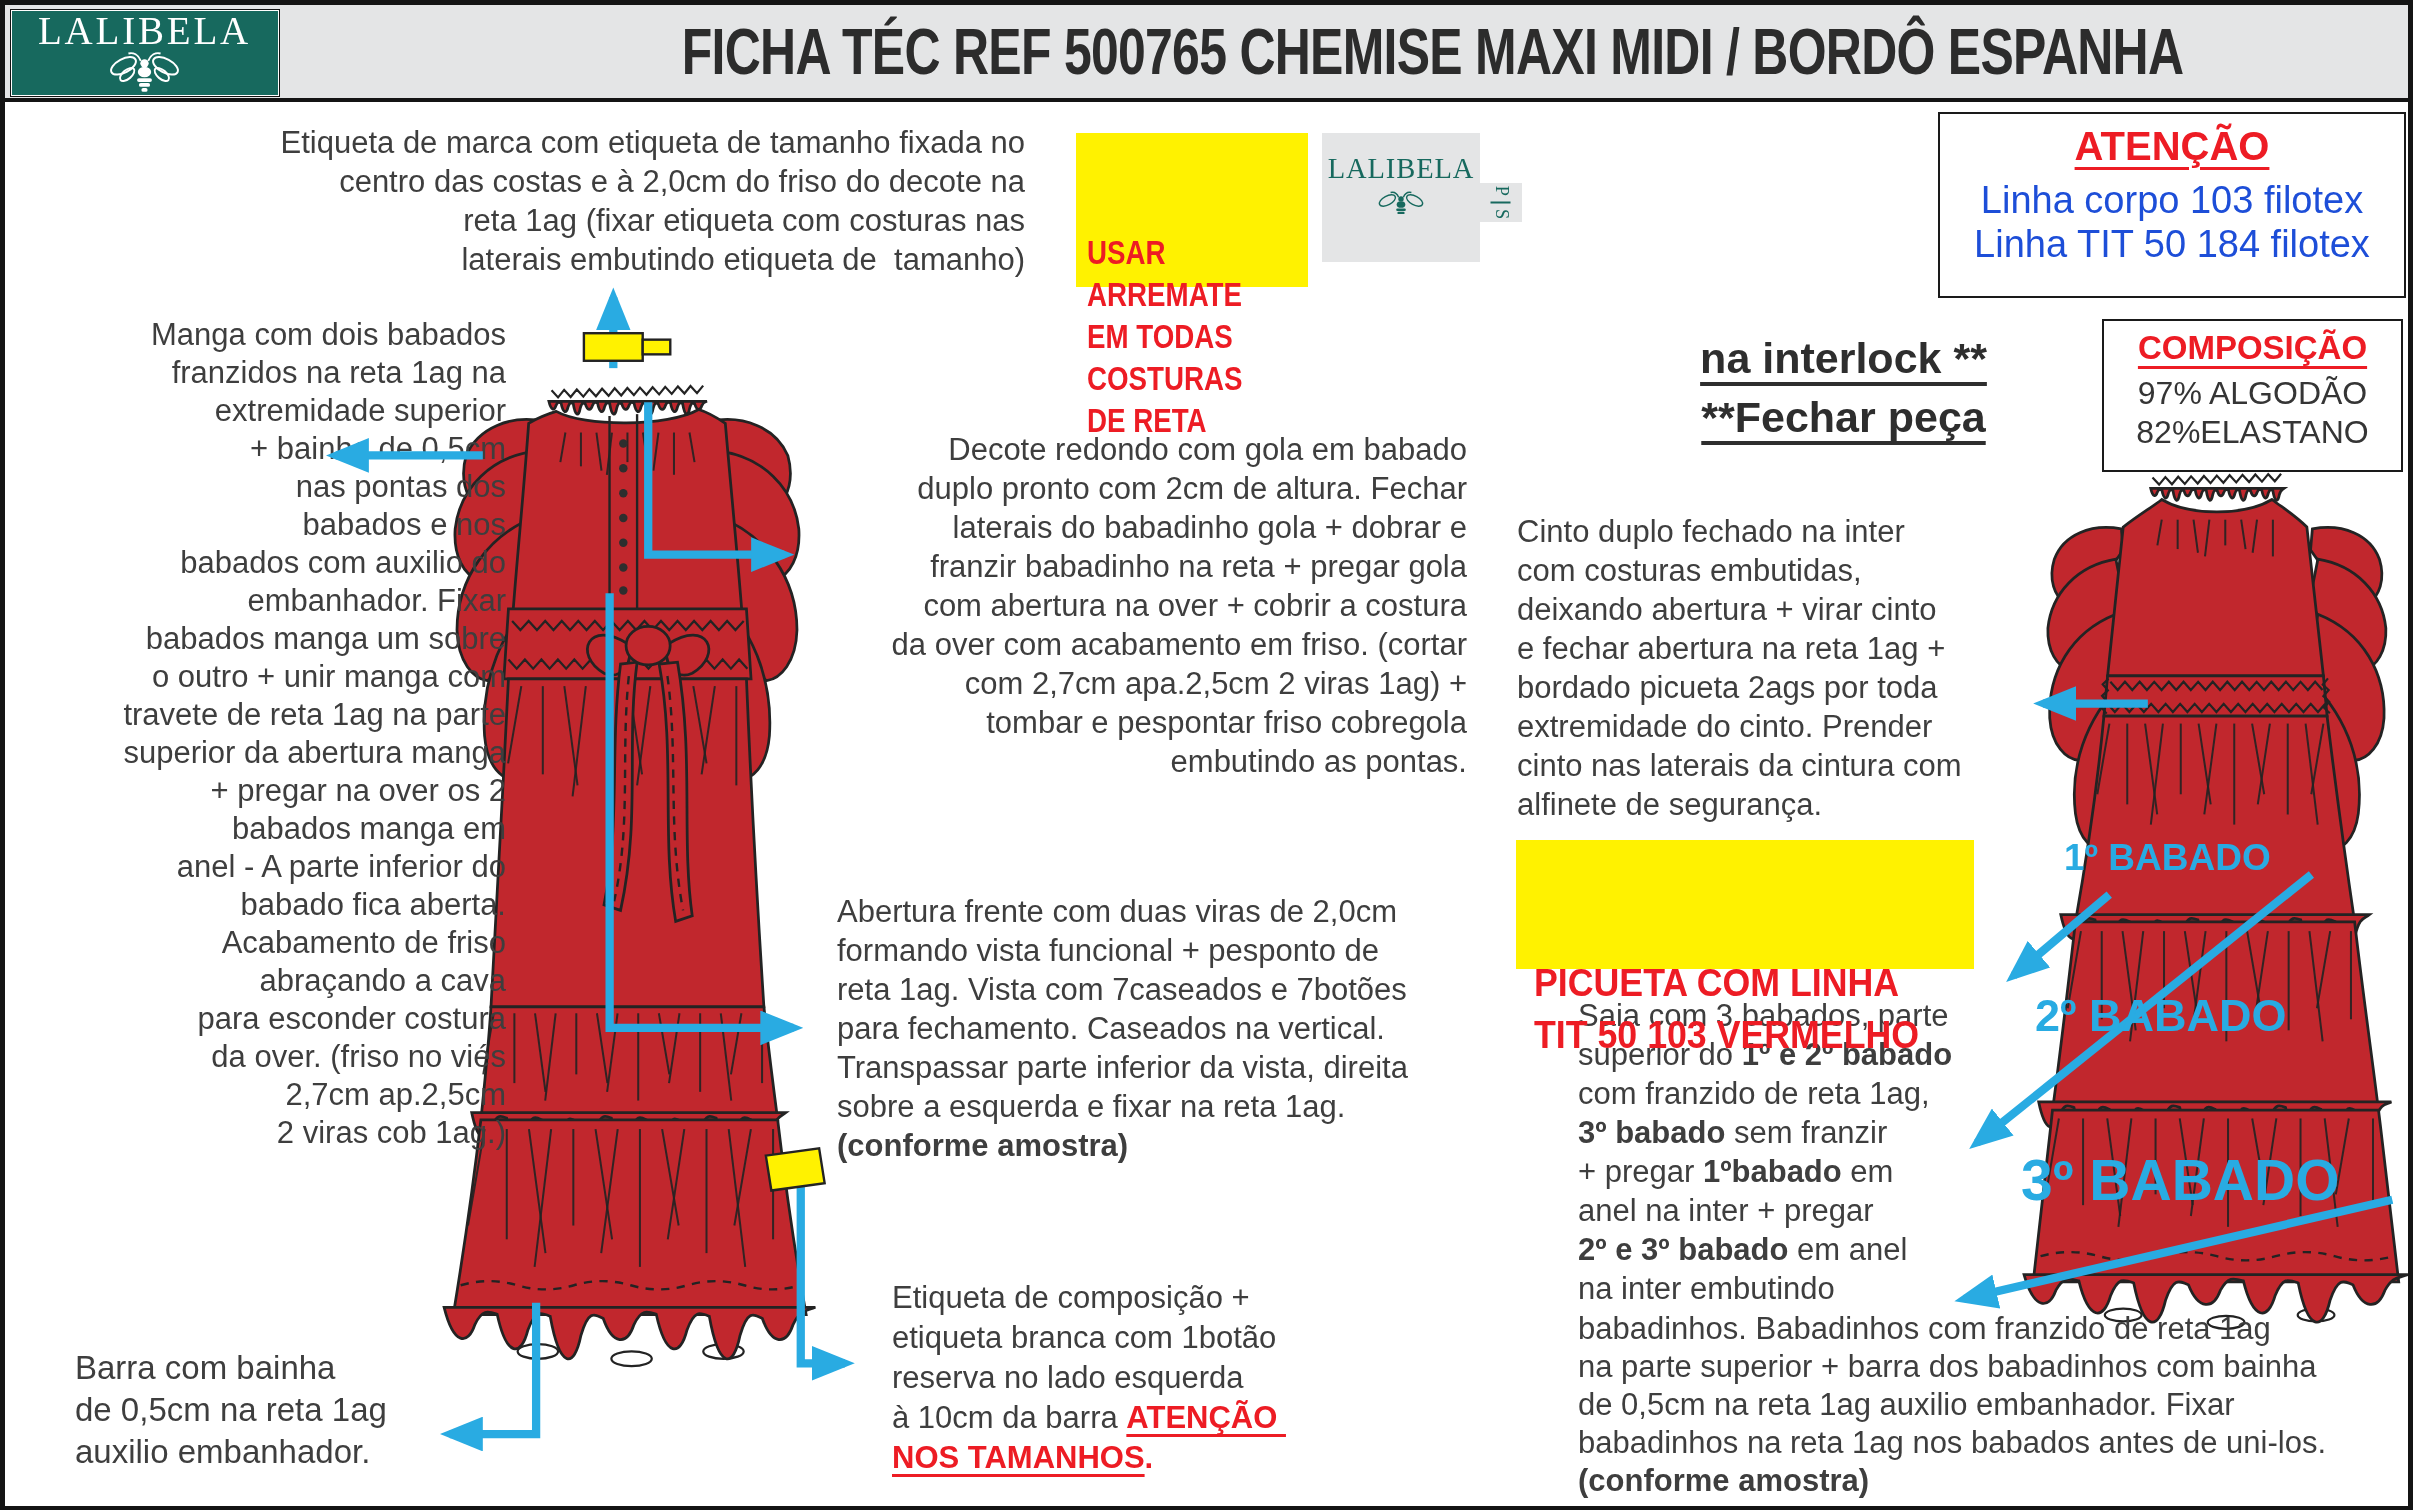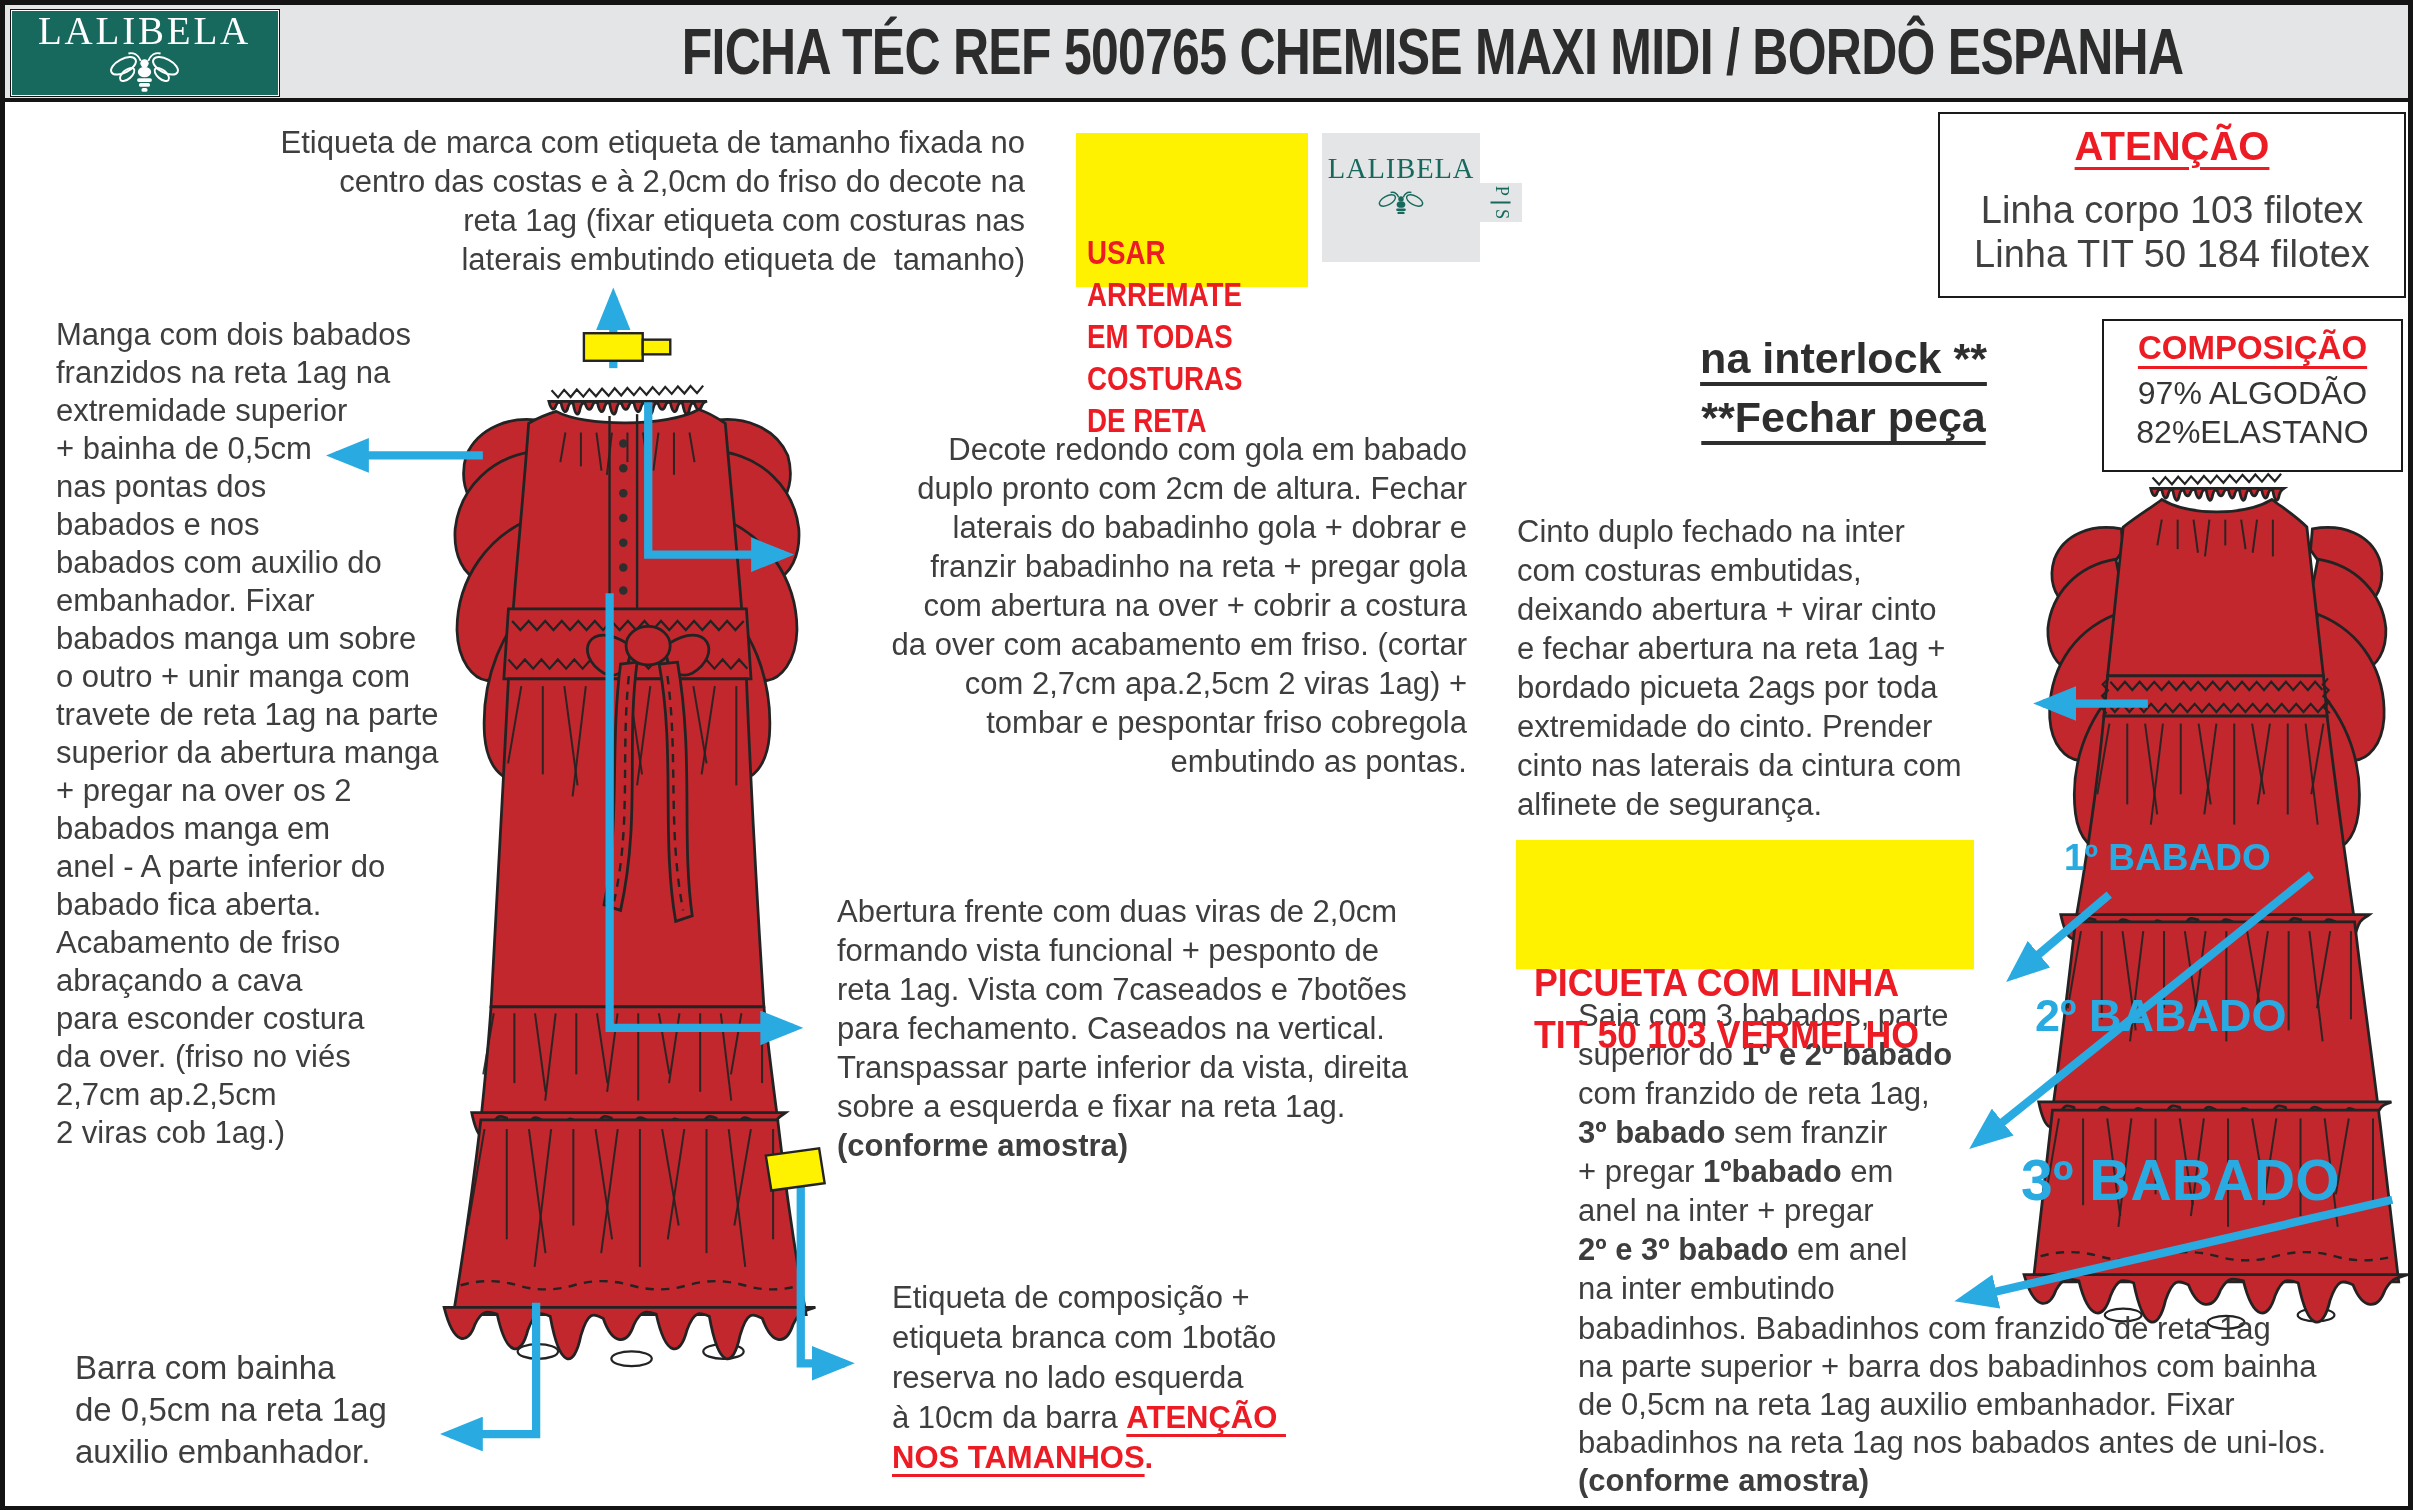--- a/index.html
+++ b/index.html
@@ -83,21 +83,21 @@
     <div class="header-title">
       <span>FICHA TÉC REF 500765 CHEMISE MAXI MIDI / BORDÔ ESPANHA</span>
     </div>
   </div>
 
   <div class="note center" style="left:83px; top:118px; width:937px;">Etiqueta de marca com etiqueta de tamanho fixada no
 centro das costas e à 2,0cm do friso do decote na
 reta 1ag (fixar etiqueta com costuras nas
 laterais embutindo etiqueta de  tamanho)</div>
 
-  <div class="note" style="left:51px; top:311px; width:450px; line-height:38px;">Manga com dois babados
+  <div class="note" style="left:51px; top:311px; width:450px; line-height:38px;text-align:right;">Manga com dois babados
 franzidos na reta 1ag na
 extremidade superior
 + bainha de 0,5cm
 nas pontas dos
 babados e nos
 babados com auxilio do
 embanhador. Fixar
 babados manga um sobre
 o outro + unir manga com
 travete de reta 1ag na parte
@@ -175,21 +175,21 @@
       <div class="rot">
         <span>P</span>
           <span class="sep"></span>
           <span>S</span>
       </div>
     </div>
   </div>
 
   <div class="bbox" style="left:1933px; top:107px; width:468px; height:186px; padding-top:7.4px;">
     <div class="btitle" style="font-size:40px; line-height:51px;">ATENÇÃO</div>
-    <div style="font-size:38px; line-height:44px; color:#404040; margin-top:16px;">
+    <div style="font-size:38px; line-height:44px; color:#1d4ed8; margin-top:6px;">
         <div class="tl">Linha corpo 103 filotex</div>
         <div class="tl">Linha TIT 50 184 filotex</div>
       </div>
   </div>
 
   <div class="bbox" style="left:2097px; top:314px; width:301px; height:153px; padding-top:5.5px;">
     <div class="btitle" style="font-size:33px; line-height:42px;">COMPOSIÇÃO</div>
     <div style="font-size:32px; line-height:39px; color:#353535; margin-top:5.5px;">
         <div class="tl">97% ALGODÃO</div>
         <div class="tl">82%ELASTANO</div>

